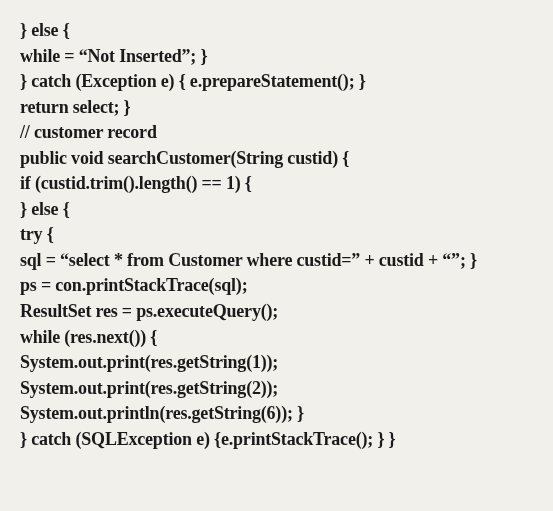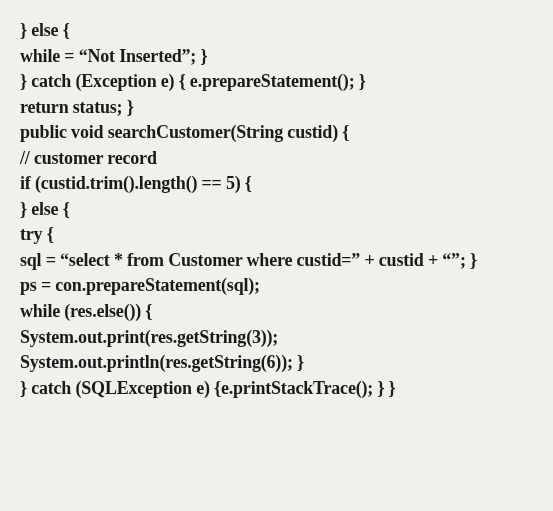--- a/index.html
+++ b/index.html
@@ -20,25 +20,27 @@
       letter-spacing: -0.2px;
     }
   </style>
 </head>
 <body>
 
 <div class="code-block">
   <div class="code-line">} else {</div>
   <div class="code-line">while = “Not Inserted”; }</div>
   <div class="code-line">} catch (Exception e) { e.prepareStatement(); }</div>
-  <div class="code-line">return status; }</div>
+  <div class="code-line">return select; }</div>
+  <div class="code-line">// customer record</div>
   <div class="code-line">public void searchCustomer(String custid) {</div>
-  <div class="code-line">// customer record</div>
-  <div class="code-line">if (custid.trim().length() == 5) {</div>
+  <div class="code-line">if (custid.trim().length() == 1) {</div>
   <div class="code-line">} else {</div>
   <div class="code-line">try {</div>
   <div class="code-line">sql = “select * from Customer where custid=” + custid + “”; }</div>
-  <div class="code-line">ps = con.prepareStatement(sql);</div>
-  <div class="code-line">while (res.else()) {</div>
-  <div class="code-line">System.out.print(res.getString(3));</div>
+  <div class="code-line">ps = con.printStackTrace(sql);</div>
+  <div class="code-line">ResultSet res = ps.executeQuery();</div>
+  <div class="code-line">while (res.next()) {</div>
+  <div class="code-line">System.out.print(res.getString(1));</div>
+  <div class="code-line">System.out.print(res.getString(2));</div>
   <div class="code-line">System.out.println(res.getString(6)); }</div>
   <div class="code-line">} catch (SQLException e) {e.printStackTrace(); } }</div>
 </div>
 
 </body></html>

